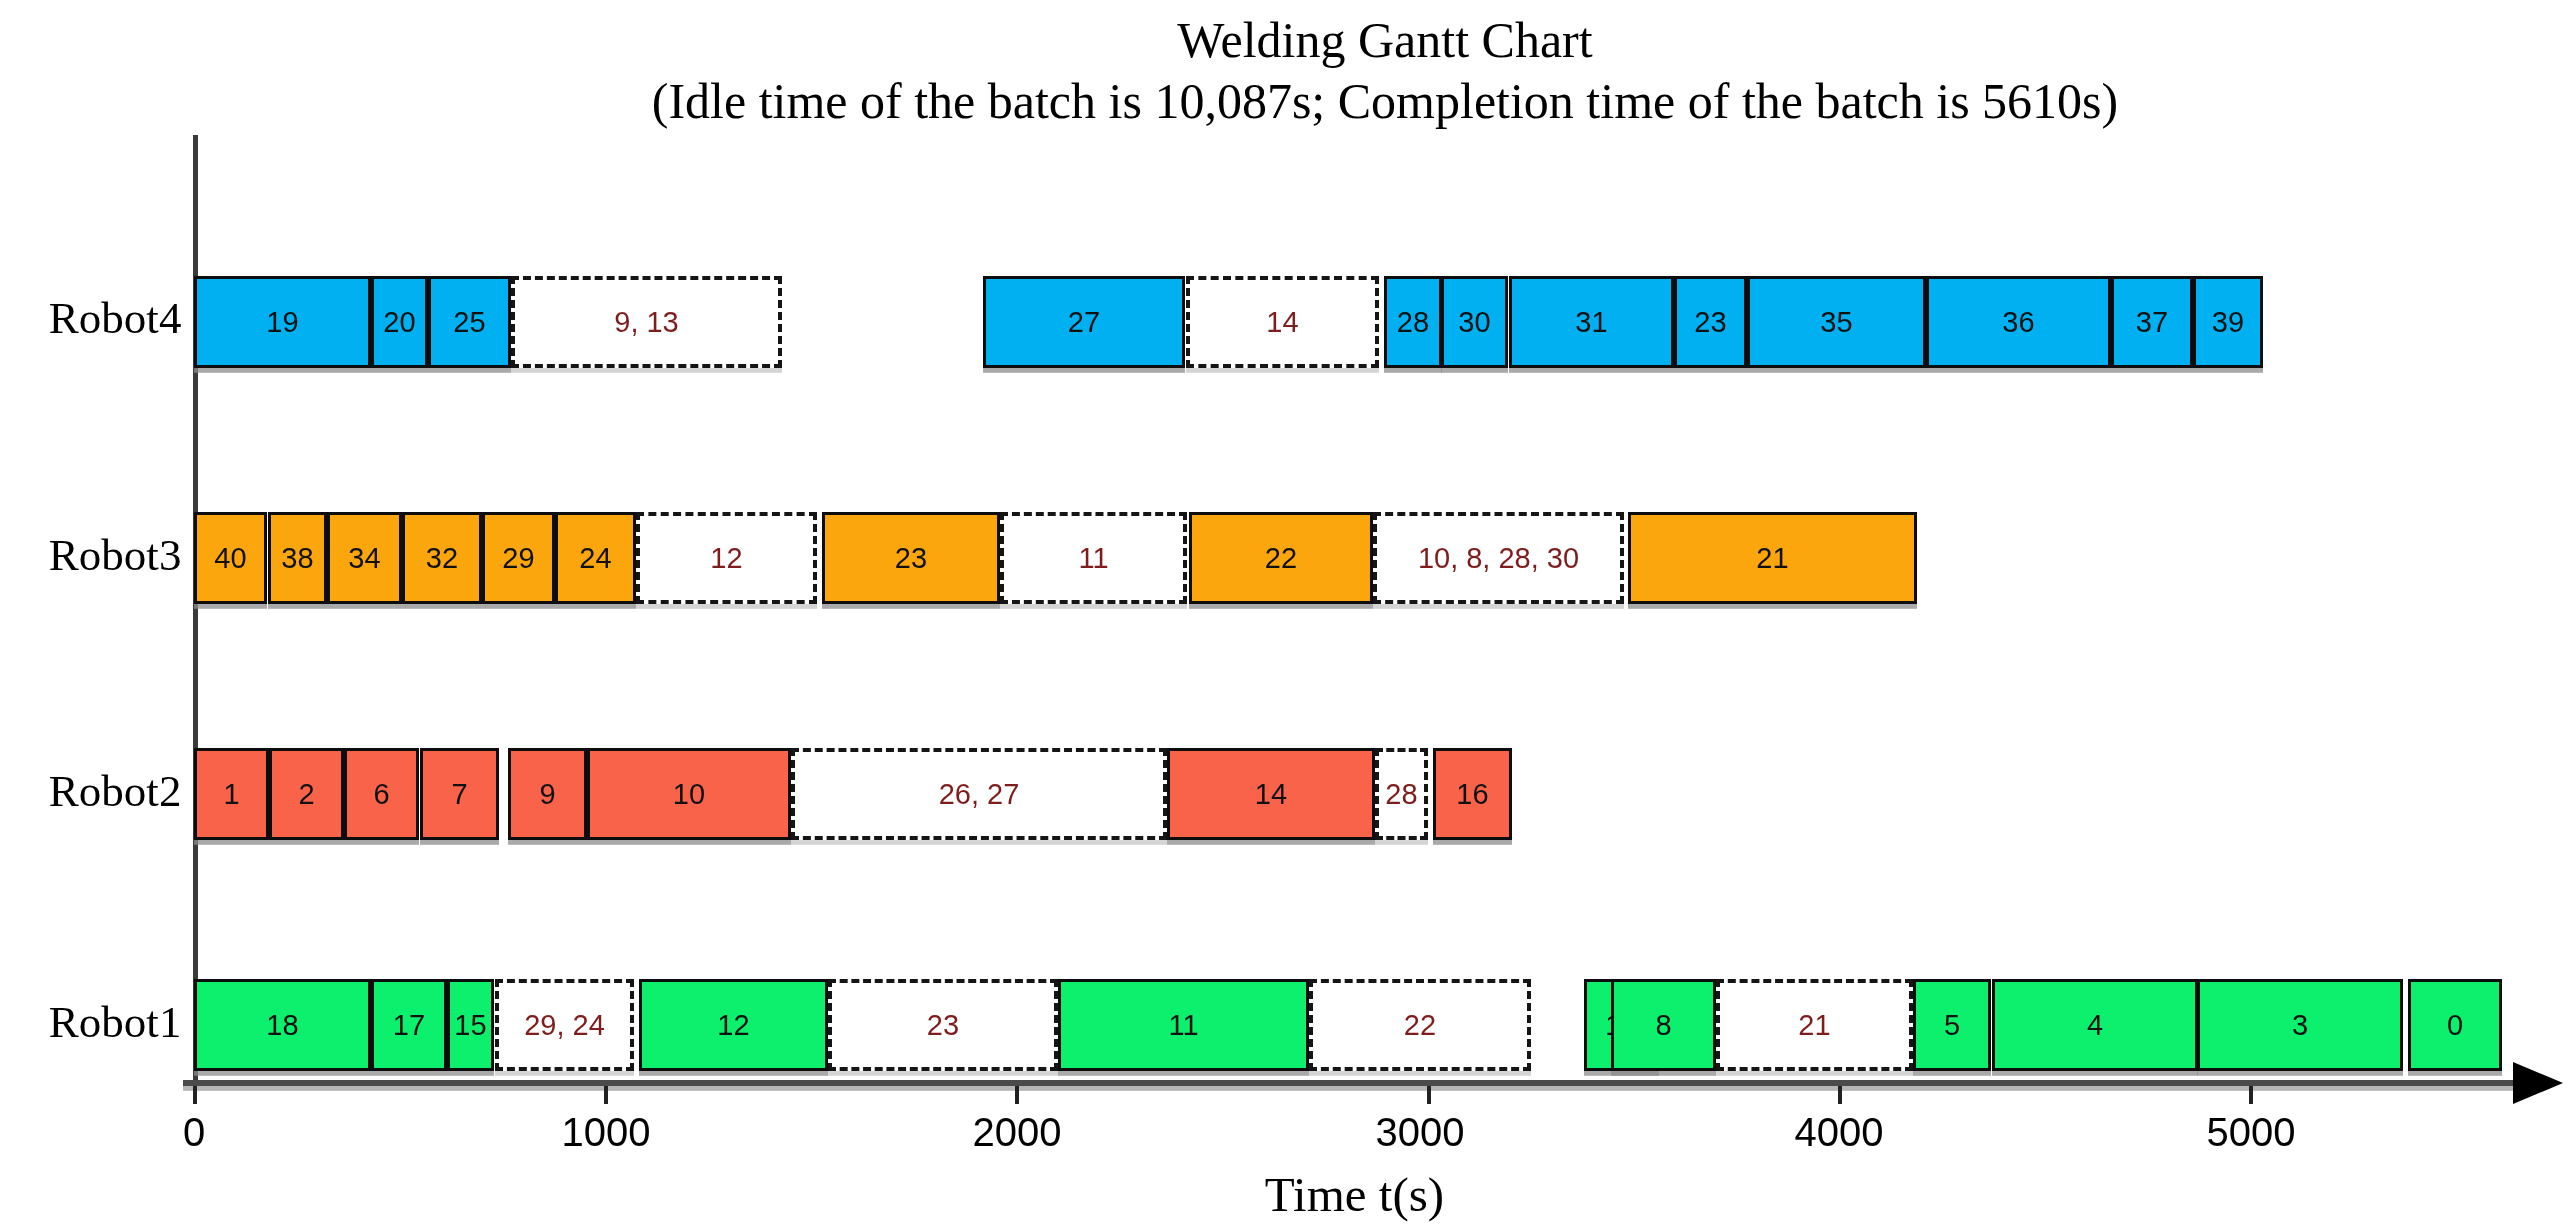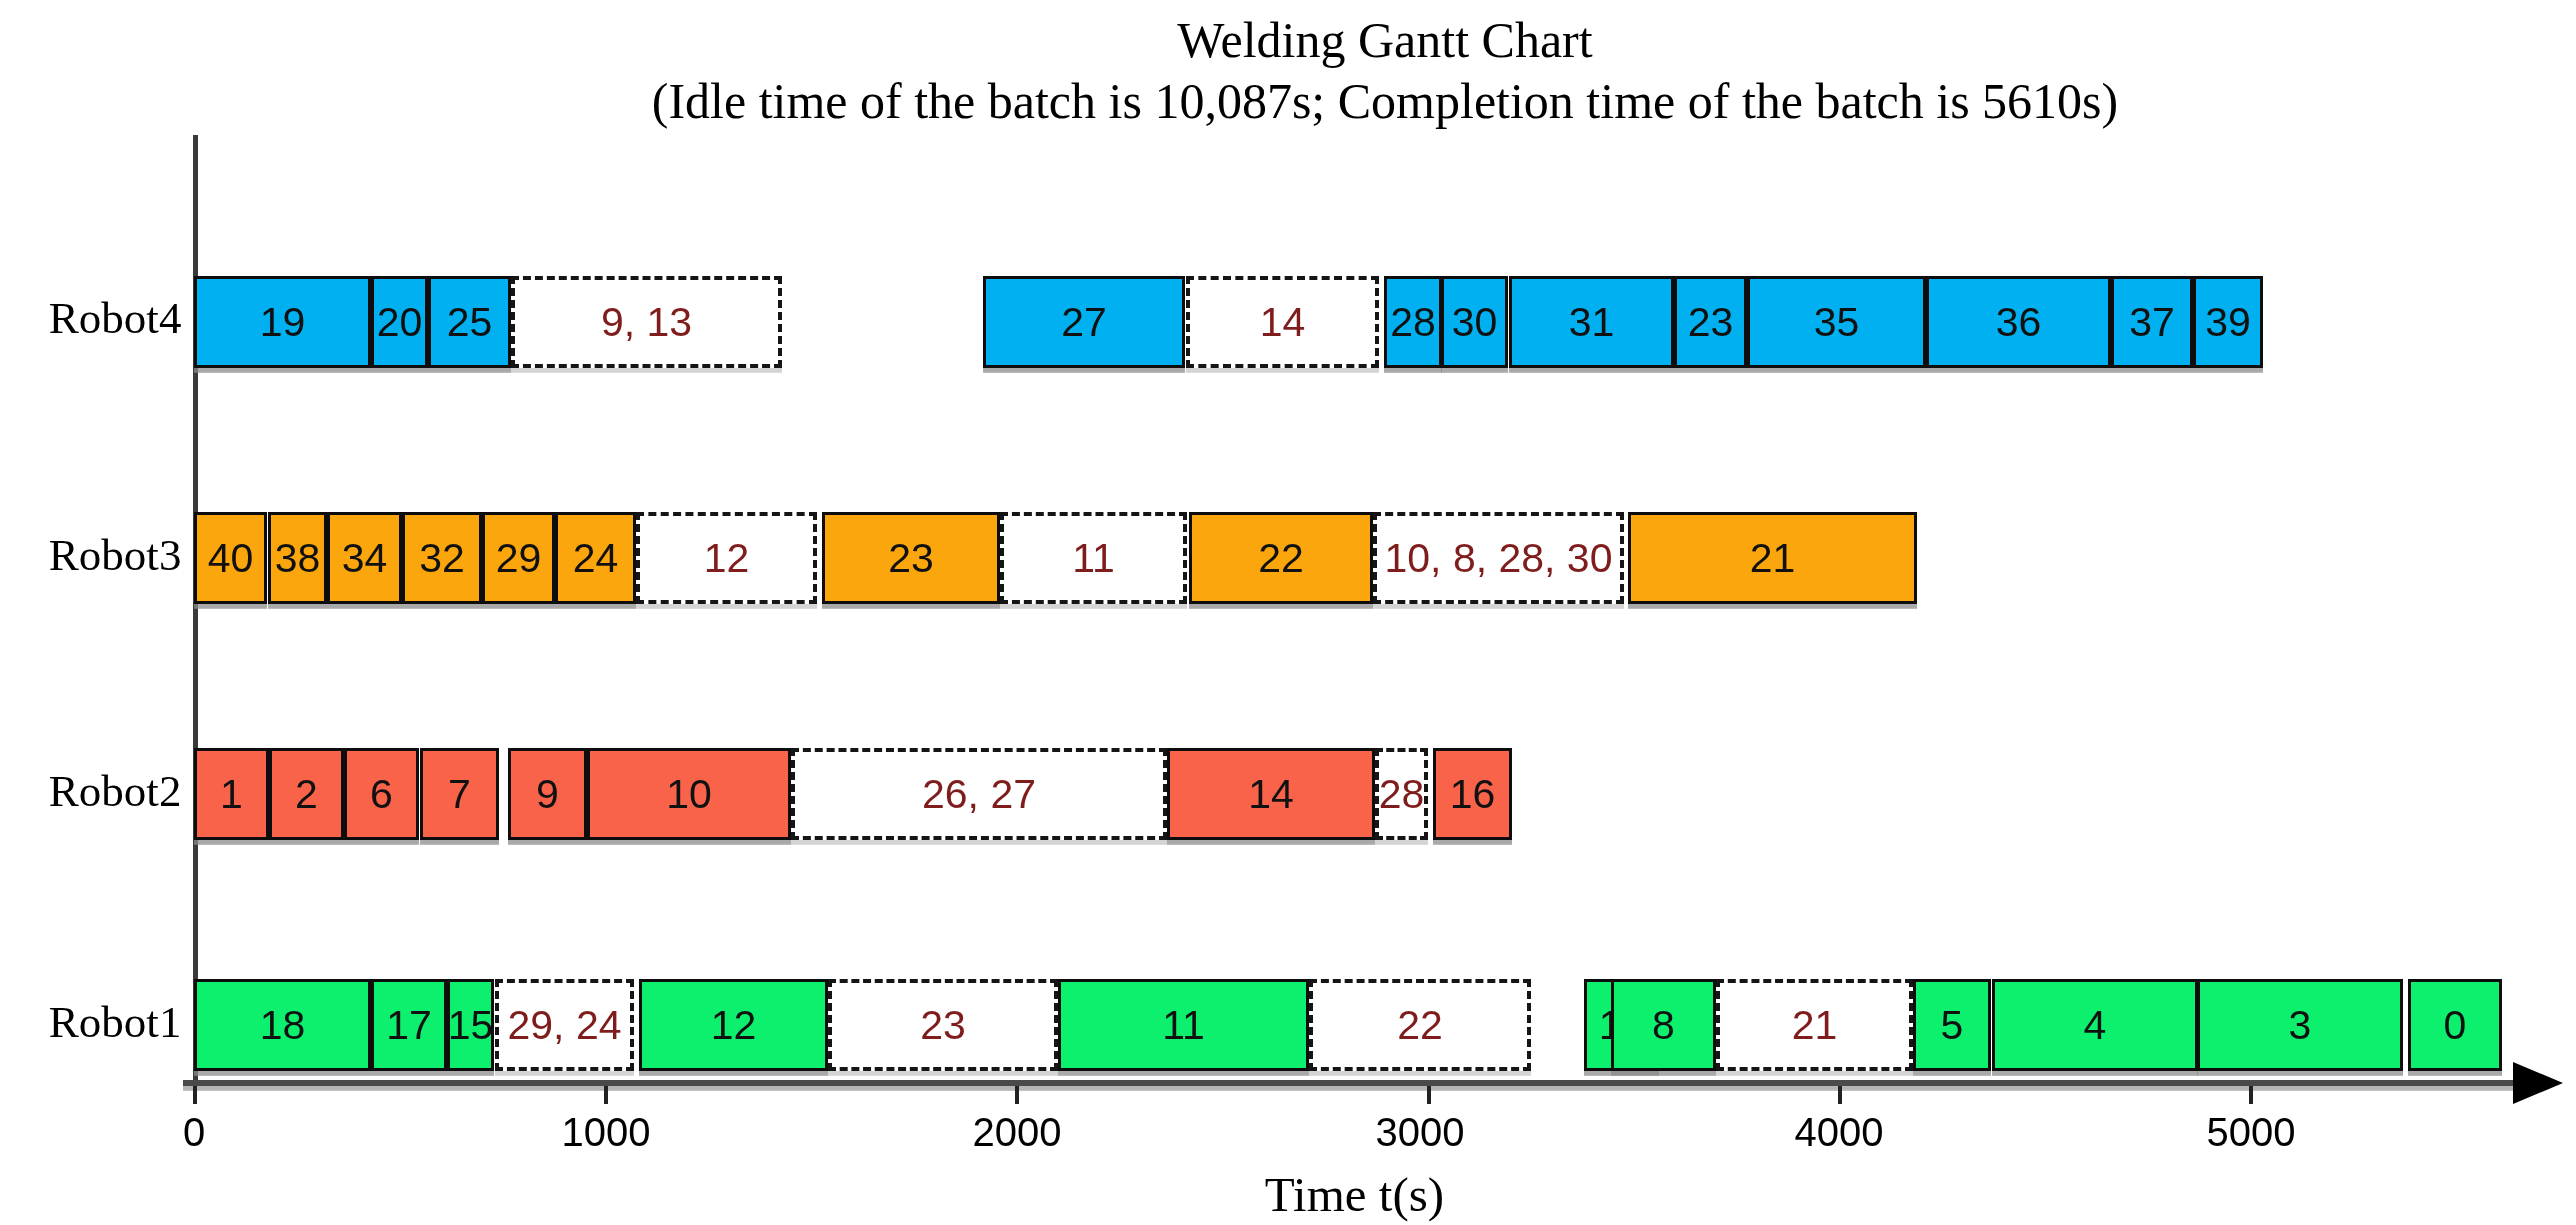--- a/index.html
+++ b/index.html
@@ -23,21 +23,21 @@
   .tick-label{position:absolute;top:1110px;transform:translateX(-50%);
               font-size:40px;color:#000;}
 
   #x-axis-label{position:absolute;left:194px;top:1166px;width:2321px;text-align:center;
                 font-family:"Liberation Serif",serif;font-size:49px;}
 
   .row-label{position:absolute;left:6.4px;width:175px;text-align:right;
              font-family:"Liberation Serif",serif;font-size:45px;}
 
   .seg{position:absolute;box-sizing:border-box;display:flex;align-items:center;justify-content:center;
-       font-size:41px;white-space:nowrap;overflow:hidden;}
+       font-size:29px;white-space:nowrap;overflow:hidden;}
   .seg.task{border:3.2px solid #0d0d0d;color:#111;box-shadow:0 4.8px 0 rgba(140,140,140,.75);}
   .seg.idle{border:4px dashed #151515;background:#fff;color:#7f1d1d;
             box-shadow:0 4.8px 0 rgba(160,160,160,.45);}
 </style>
 </head>
 <body>
 
 <div id="titles">
   <div id="chart-title">Welding Gantt Chart</div>
   <div id="chart-subtitle">(Idle time of the batch is 10,087s; Completion time of the batch is 5610s)</div>

